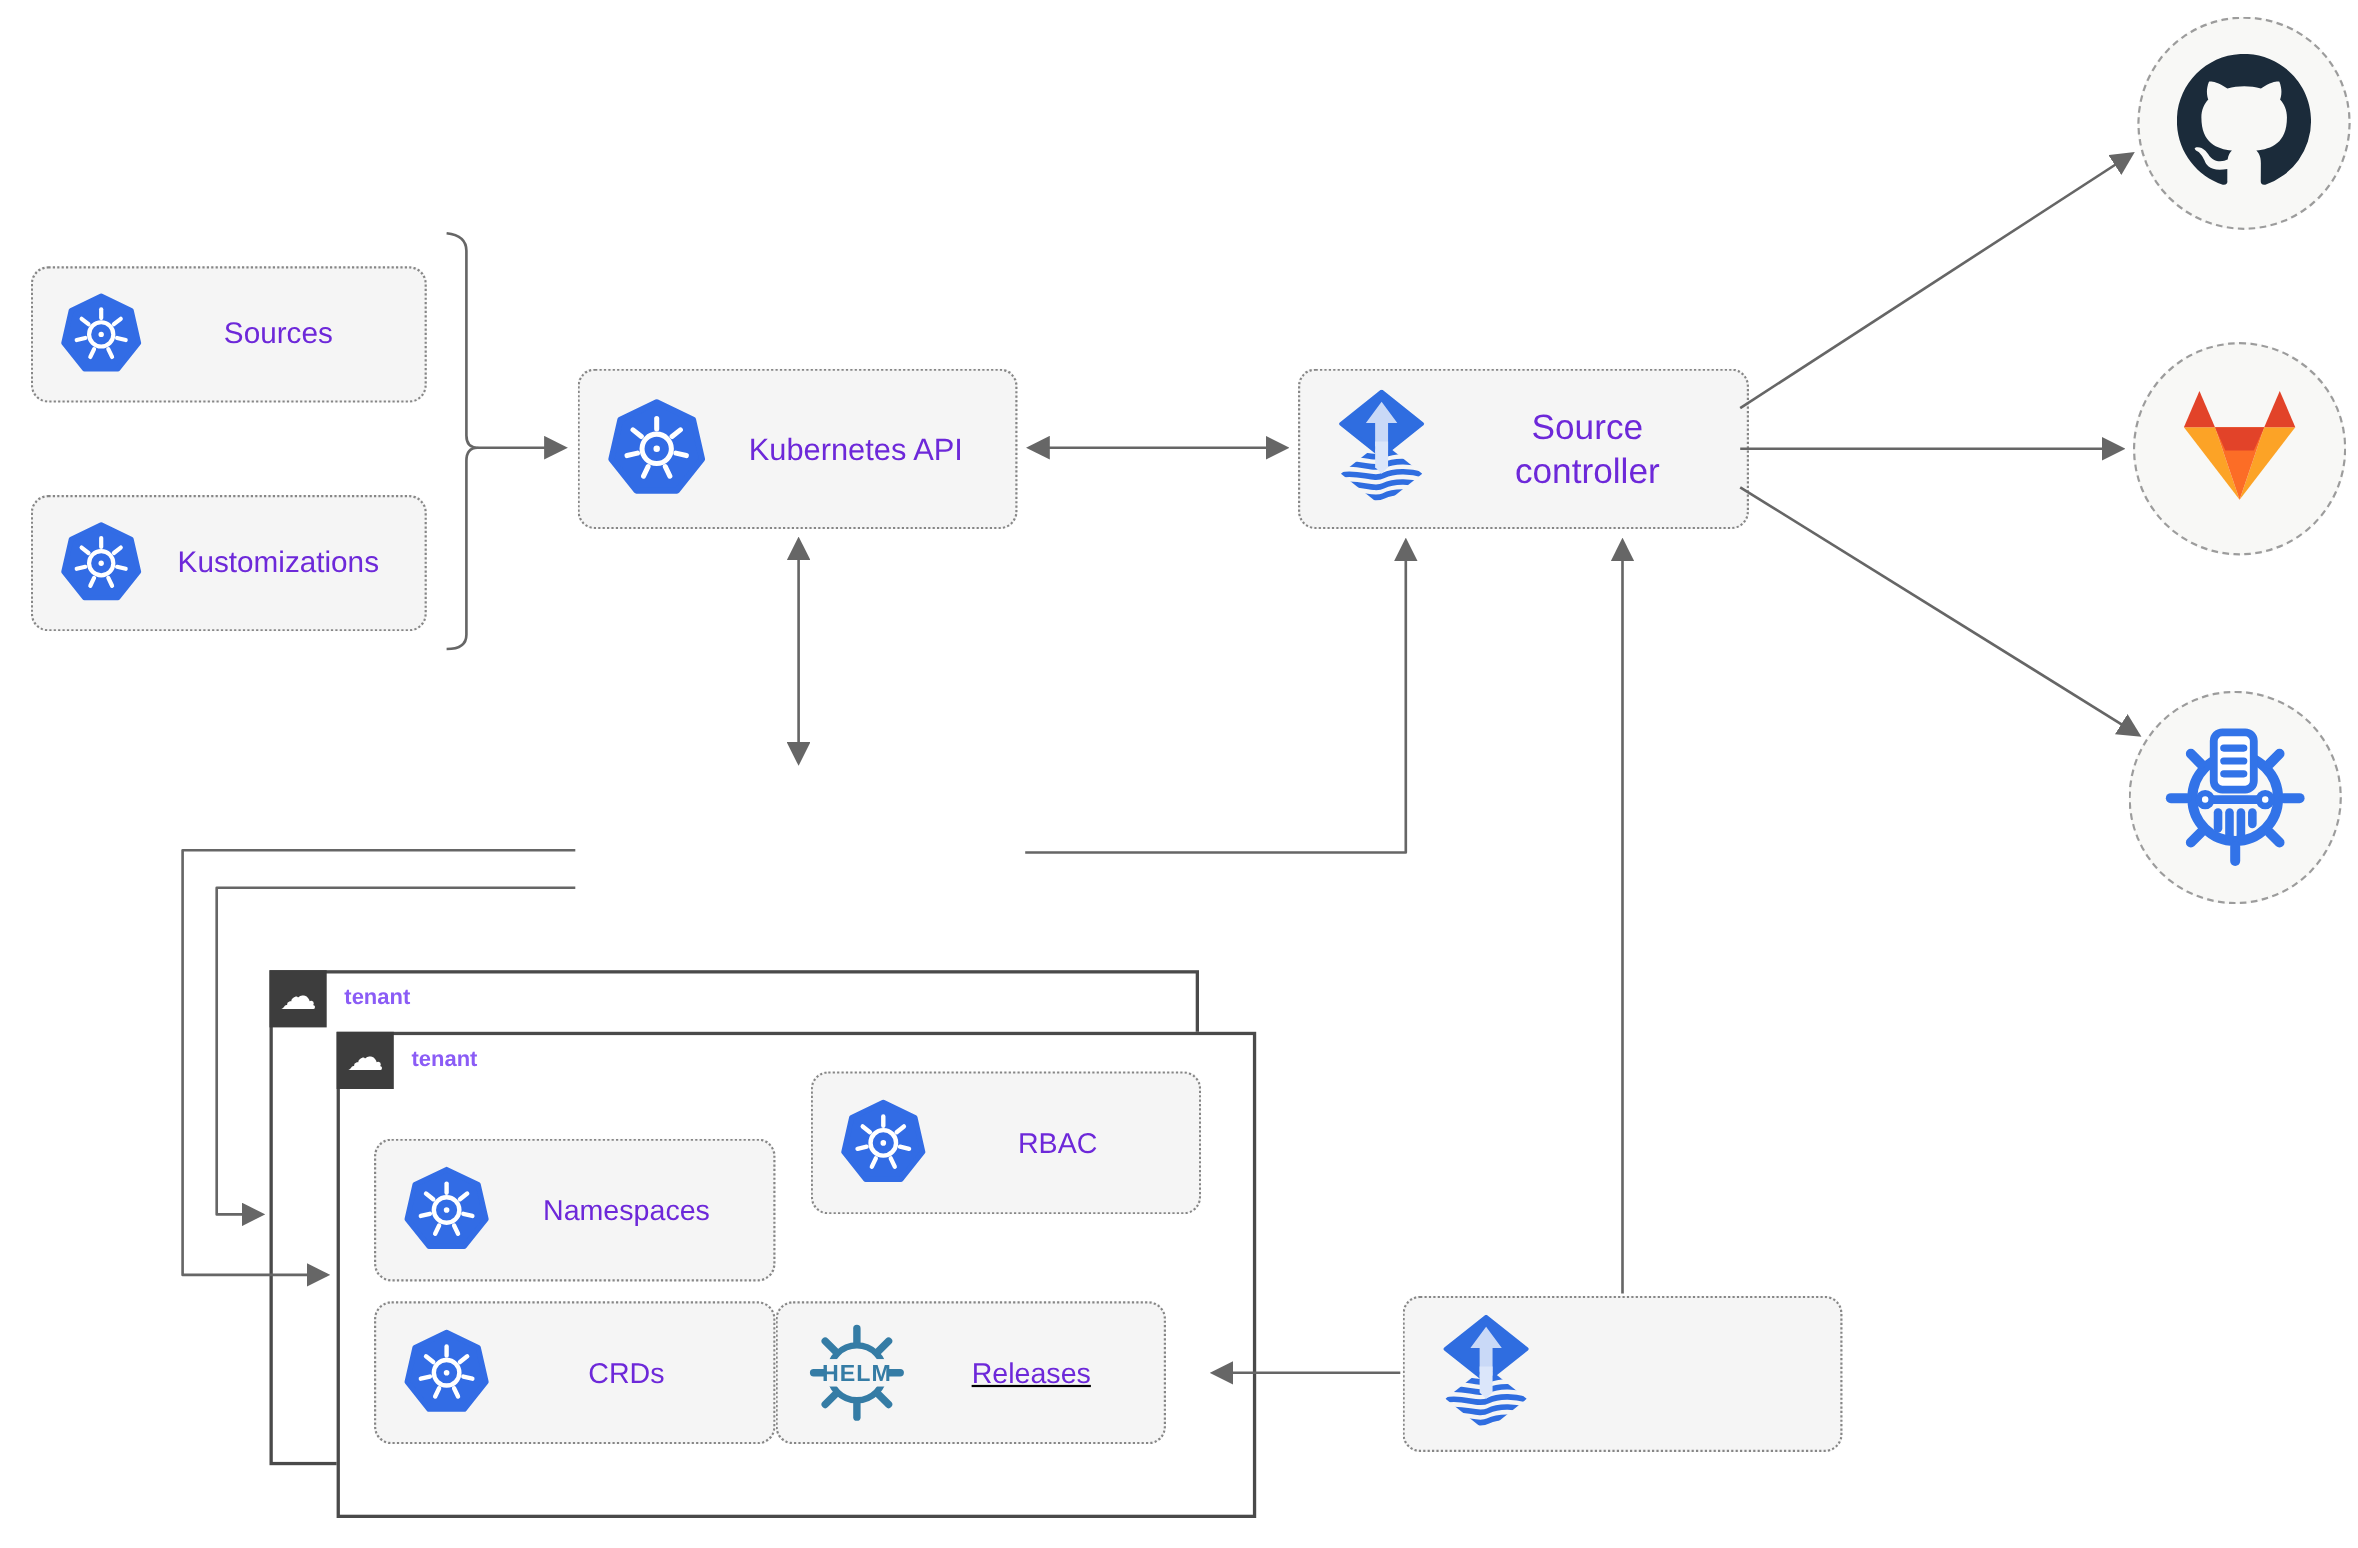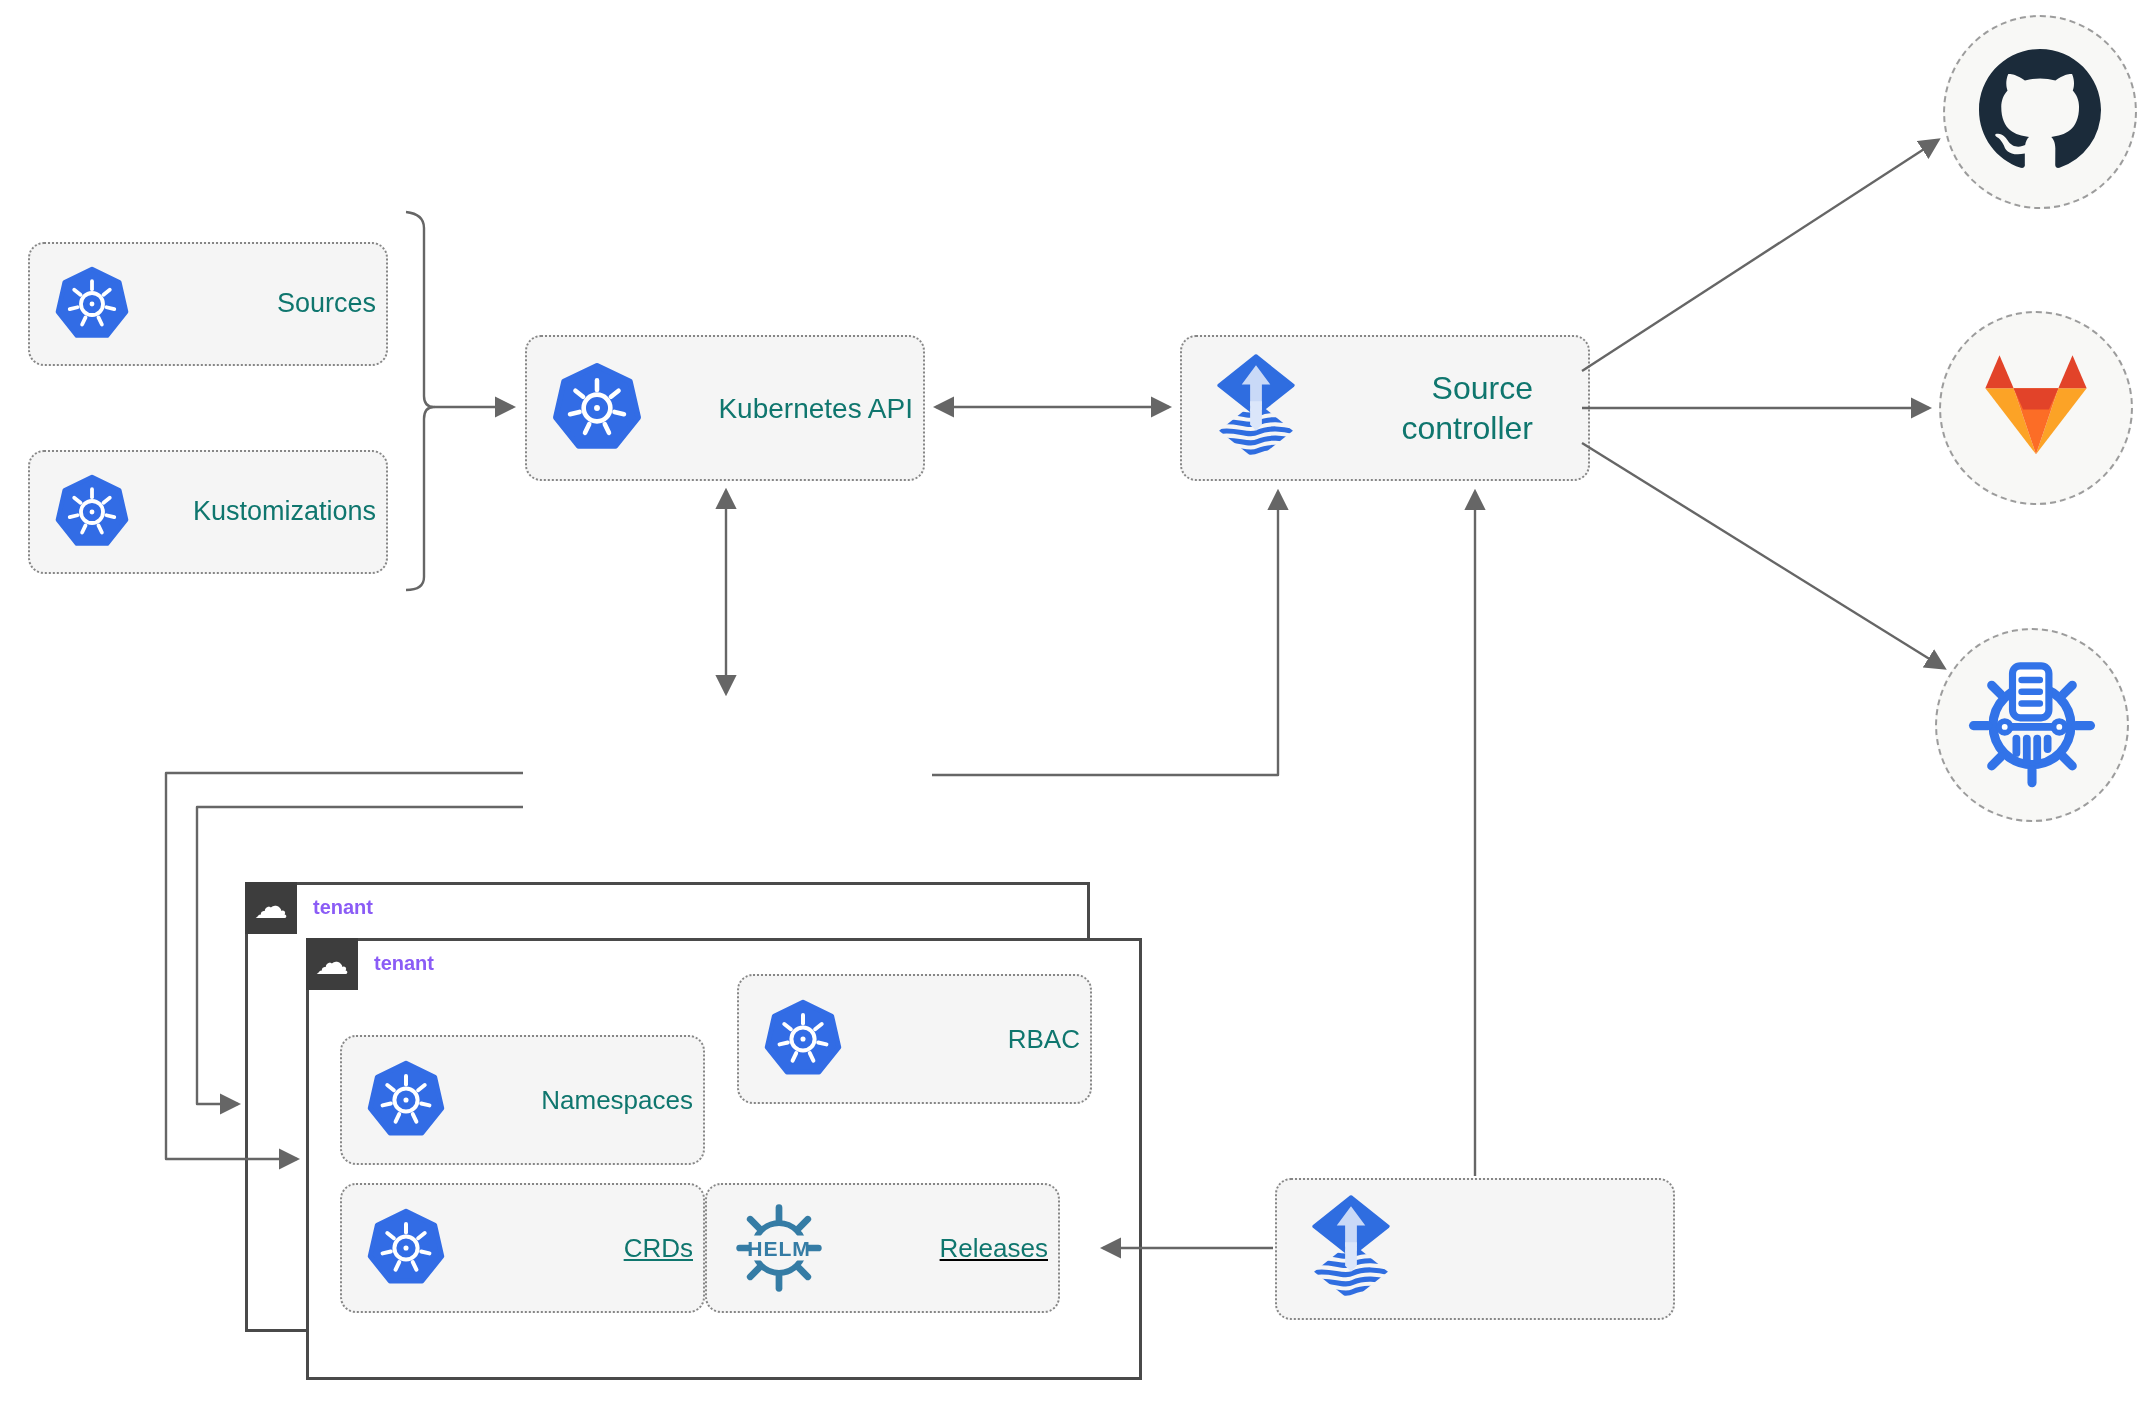--- a/index.html
+++ b/index.html
@@ -1,21 +1,21 @@
 <!DOCTYPE html>
 <html><head>
 <meta charset="utf-8">
 <style>
   html,body{margin:0;padding:0;background:#ffffff;}
   #canvas{position:relative;width:2144px;height:1407px;background:#ffffff;
           font-family:"Liberation Sans",sans-serif;color:#000;overflow:hidden;}
   .dbox{position:absolute;background:#f5f5f5;border:2px dotted #868686;border-radius:16px;
         display:flex;align-items:center;box-sizing:border-box;z-index:3;}
   .dbox .ic{flex:0 0 auto;margin-left:24px;display:flex;align-items:center;justify-content:center;}
-  .dbox .lbl{flex:1;text-align:right;font-size:27px;color:#0f766e;line-height:1.25;padding-right:10px;}
+  .dbox .lbl{flex:1;text-align:center;font-size:27px;color:#6d28d9;line-height:1.25;padding-right:10px;}
   .lbl.wrap{max-width:180px;margin:0 auto;padding-right:0;}
   .tenantbox{position:absolute;background:#ffffff;border:3px solid #4a4a4a;box-sizing:border-box;}
   .tenant-tab{position:absolute;width:52px;height:52px;background:#3d3d3d;z-index:3;
               display:flex;align-items:center;justify-content:center;}
   .tenant-tab .cloud{color:#ffffff;font-size:34px;line-height:1;transform:translateY(-2px);}
   .tenant-label{position:absolute;font-size:20px;color:#8b5cf6;z-index:3;font-weight:bold;}
   .circle{position:absolute;width:194px;height:194px;border-radius:50%;background:#f8f8f6;
           border:2px dashed #9c9c9c;box-sizing:border-box;display:flex;align-items:center;
           justify-content:center;z-index:3;}
   #overlay{position:absolute;left:0;top:0;width:2144px;height:1407px;z-index:4;pointer-events:none;}
@@ -193,21 +193,21 @@
       </span>
     <span class="lbl" style="font-size:26px;">RBAC</span>
   </div>
 
   <div class="dbox" style="left:340px;top:1183px;width:365px;height:130px;">
     <span class="ic">
       <svg width="80" height="80">
           <use href="#sym-k8s"></use>
         </svg>
       </span>
-    <span class="lbl" style="font-size:26px;text-decoration:underline;">CRDs</span>
+    <span class="lbl" style="font-size:26px;">CRDs</span>
   </div>
 
   <div class="dbox" style="left:705px;top:1183px;width:355px;height:130px;text-decoration:underline;">
     <span class="ic">
       <svg width="96" height="96" viewBox="0 0 100 100">
         <use href="#sym-helm"></use>
         <text x="50" y="58" text-anchor="middle" font-family="Liberation Sans, sans-serif" font-size="22" font-weight="bold" letter-spacing="1" fill="#357ca5">HELM</text>
       </svg>
       </span>
     <span class="lbl" style="font-size:26px;">Releases</span>

